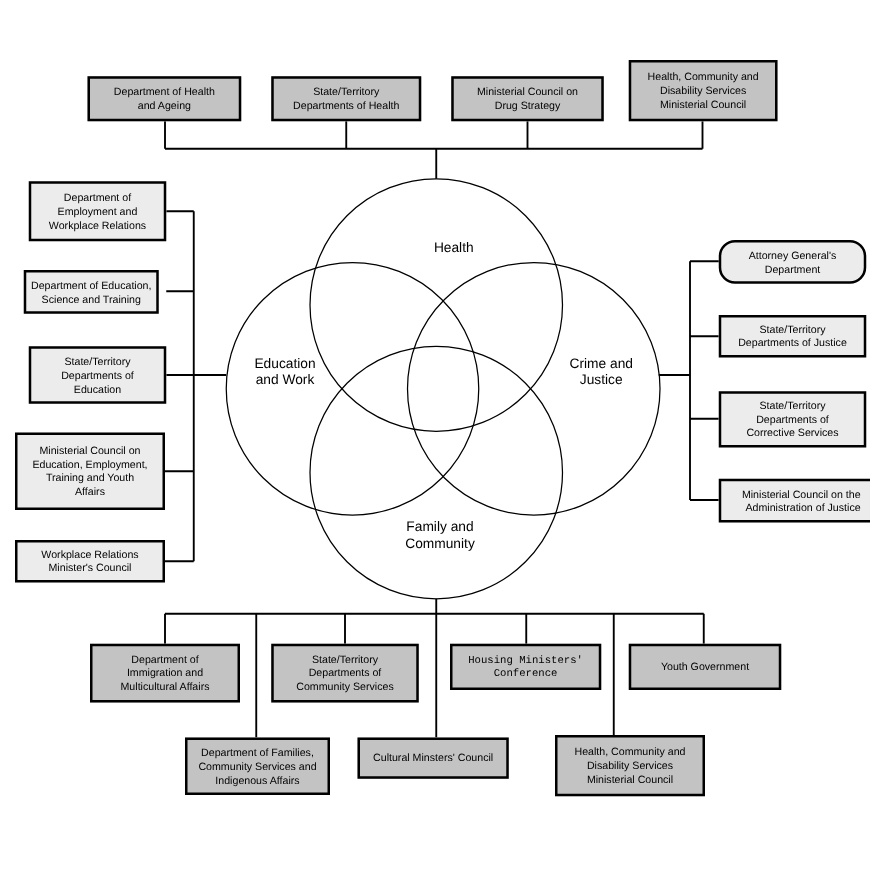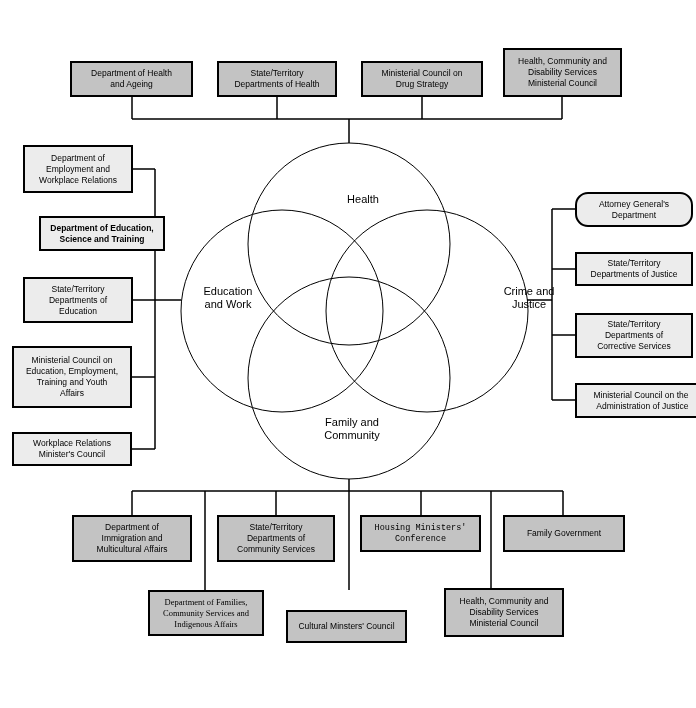--- a/index.html
+++ b/index.html
@@ -59,39 +59,39 @@
 
       <path stroke-width="1.5" d="M575 209 H552 M575 269 H552 M575 335 H552 M575 400 H552 M552 300 H527 M552 209 V400"></path>
 
       <path stroke-width="1.5" d="M349 479 V491 M132 491 H563 M132 491 V515 M205 491 V590 M276 491 V515 M349 491 V590 M421 491 V515 M491 491 V588 M563 491 V515"></path>
     </g>
   </svg>
 
   <div class="vlabel" style="left:363px; top:183px;margin-top:16px;">Health</div>
   <div class="vlabel" style="left:228px; top:298px;">Education
 and Work</div>
-  <div class="vlabel" style="left:481px; top:298px;margin-left:48px;">Crime and
+  <div class="vlabel" style="left:481px; top:298px;">Crime and
 Justice</div>
   <div class="vlabel" style="left:352px; top:429px;text-align:center;">Family and
 Community</div>
 
   <div class="box dark" style="left:70px; top:61px; width:123px; height:36px;">Department of Health
 and Ageing</div>
   <div class="box dark" style="left:217px; top:61px; width:120px; height:36px;">State/Territory
 Departments of Health</div>
   <div class="box dark" style="left:361px; top:61px; width:122px; height:36px;">Ministerial Council on
 Drug Strategy</div>
   <div class="box dark" style="left:503px; top:48px; width:119px; height:49px;">Health, Community and
 Disability Services
 Ministerial Council</div>
 
   <div class="box light" style="left:23px; top:145px; width:110px; height:48px;">Department of
 Employment and
 Workplace Relations</div>
-  <div class="box light" style="left:39px; top:216px; width:126px; height:35px;font-weight:bold;">Department of Education,
+  <div class="box light" style="left:19px; top:216px; width:108px; height:35px;">Department of Education,
 Science and Training</div>
   <div class="box light" style="left:23px; top:277px; width:110px; height:46px;">State/Territory
 Departments of
 Education</div>
   <div class="box light" style="left:12px; top:346px; width:120px; height:62px;">Ministerial Council on
 Education, Employment,
 Training and Youth
 Affairs</div>
   <div class="box light" style="left:12px; top:432px; width:120px; height:34px;">Workplace Relations
 Minister's Council</div>
@@ -107,23 +107,23 @@
 Administration of Justice</div>
 
   <div class="box dark" style="left:72px; top:515px; width:120px; height:47px;">Department of
 Immigration and
 Multicultural Affairs</div>
   <div class="box dark" style="left:217px; top:515px; width:118px; height:47px;">State/Territory
 Departments of
 Community Services</div>
   <div class="box dark" style="left:360px; top:515px; width:121px; height:37px;font-family:Liberation Mono, monospace;">Housing Ministers'
 Conference</div>
-  <div class="box dark" style="left:503px; top:515px; width:122px; height:37px;">Family Government</div>
+  <div class="box dark" style="left:503px; top:515px; width:122px; height:37px;">Youth Government</div>
 
-  <div class="box dark" style="left:148px; top:590px; width:116px; height:46px;font-family:Liberation Serif, serif;">Department of Families,
+  <div class="box dark" style="left:148px; top:590px; width:116px; height:46px;">Department of Families,
 Community Services and
 Indigenous Affairs</div>
-  <div class="box dark" style="left:286px; top:590px; width:121px; height:33px;margin-top:20px;">Cultural Minsters' Council</div>
+  <div class="box dark" style="left:286px; top:590px; width:121px; height:33px;">Cultural Minsters' Council</div>
   <div class="box dark" style="left:444px; top:588px; width:120px; height:49px;">Health, Community and
 Disability Services
 Ministerial Council</div>
 
 </div>
 
 </body></html>

